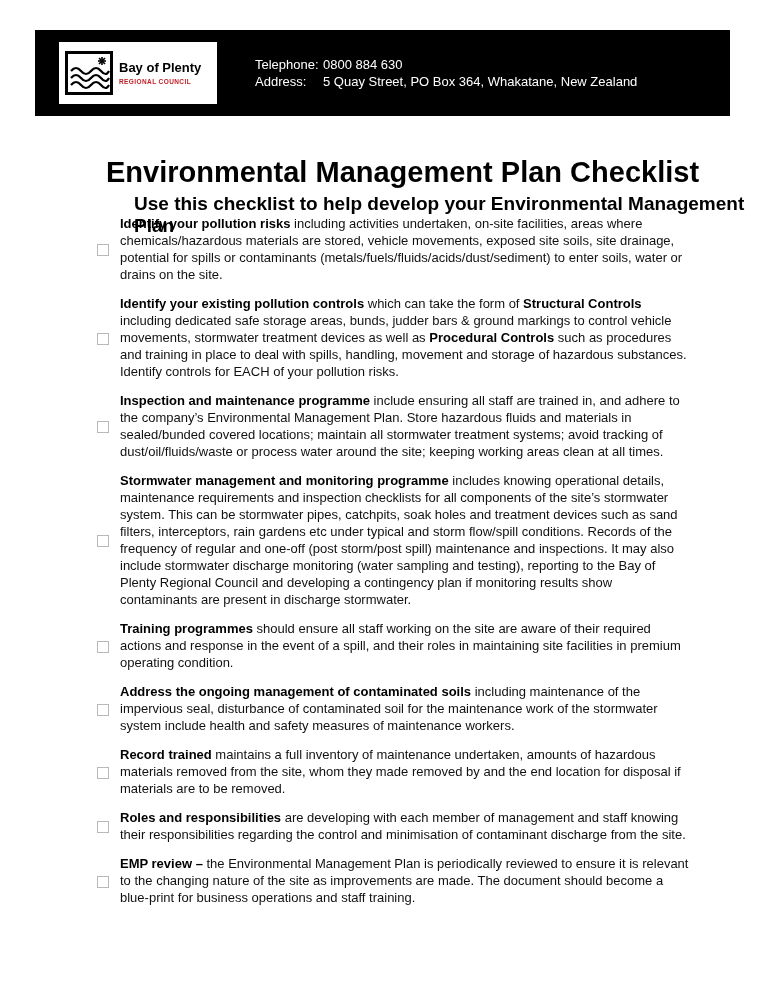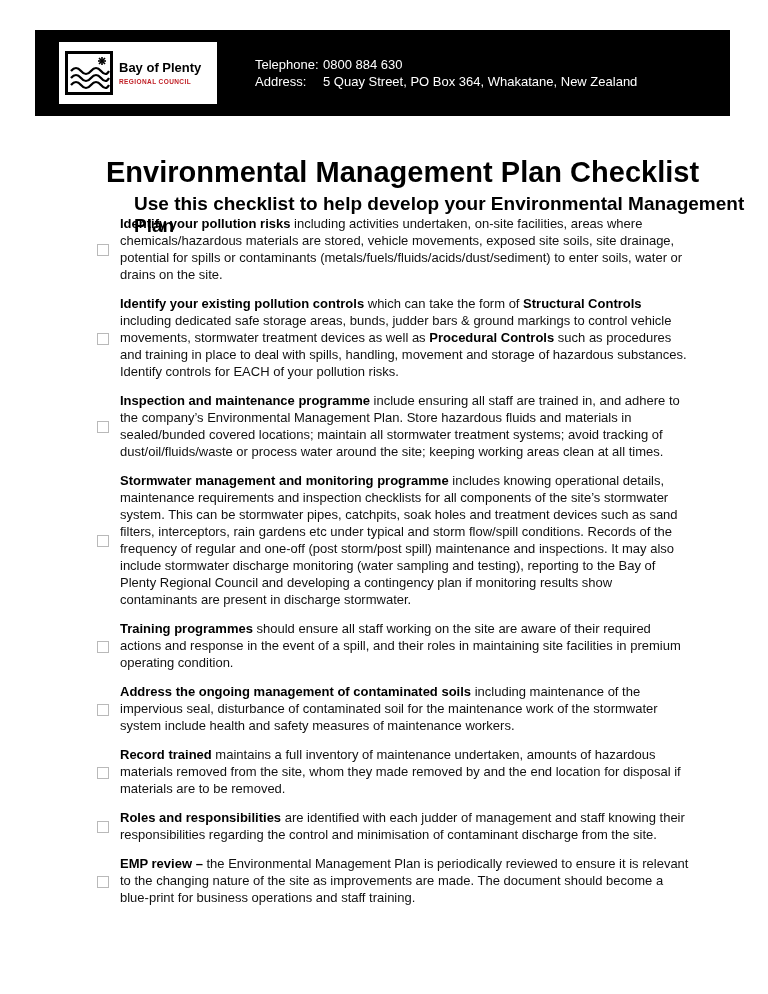--- a/index.html
+++ b/index.html
@@ -192,21 +192,21 @@
       <div class="check-item">
         <span class="checkbox"></span>
         <p class="item-text"><b>Address the ongoing management of contaminated soils</b><span> including maintenance of the impervious seal, disturbance of contaminated soil for the maintenance work of the stormwater system include health and safety measures of maintenance workers.</span></p>
       </div>
       <div class="check-item">
         <span class="checkbox"></span>
         <p class="item-text"><b>Record trained</b><span> maintains a full inventory of maintenance undertaken, amounts of hazardous materials removed from the site, whom they made removed by and the end location for disposal if materials are to be removed.</span></p>
       </div>
       <div class="check-item">
         <span class="checkbox"></span>
-        <p class="item-text"><b>Roles and responsibilities</b><span> are identified with each judder of management and staff knowing their responsibilities regarding the control and minimisation of contaminant discharge from the site.</span></p>
+        <p class="item-text"><b>Roles and responsibilities</b><span> are developing with each member of management and staff knowing their responsibilities regarding the control and minimisation of contaminant discharge from the site.</span></p>
       </div>
       <div class="check-item">
         <span class="checkbox"></span>
         <p class="item-text"><b>EMP review –</b><span> the Environmental Management Plan is periodically reviewed to ensure it is relevant to the changing nature of the site as improvements are made. The document should become a blue-print for business operations and staff training.</span></p>
       </div>
     </div>
 
 </div>
 
 </body></html>

